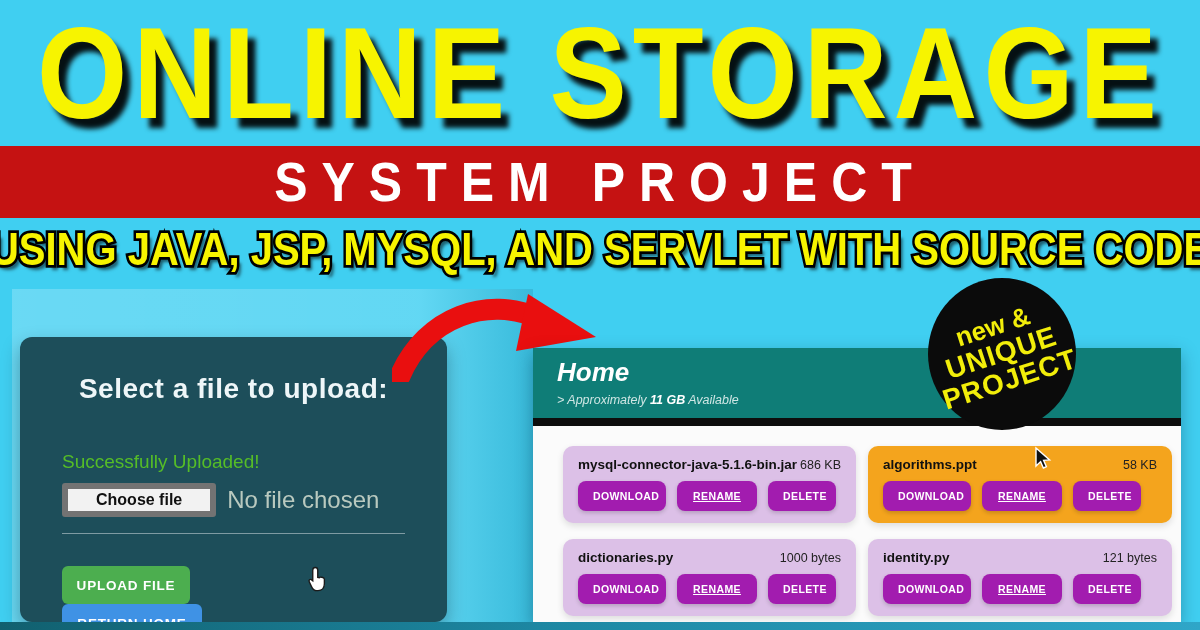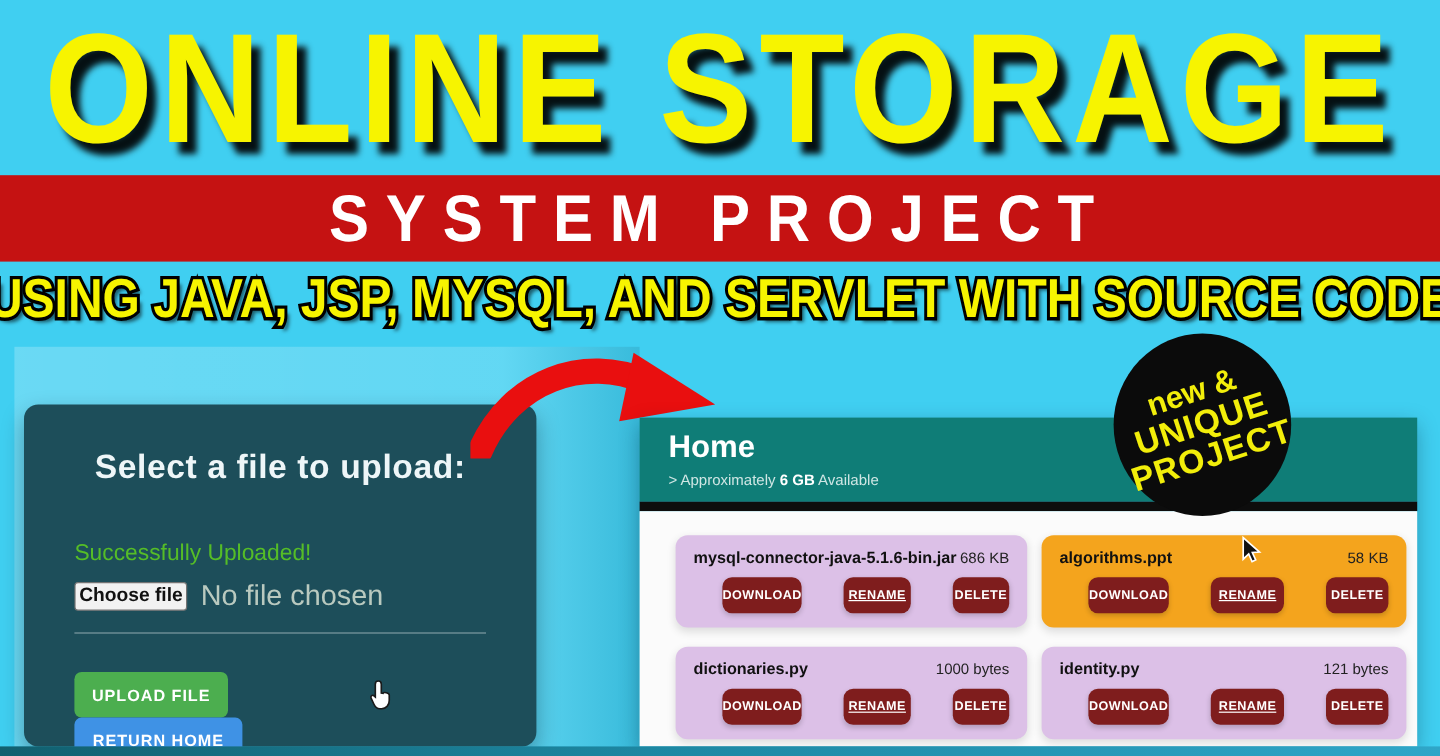--- a/index.html
+++ b/index.html
@@ -49,65 +49,65 @@
   }
   .upload-title{
     margin-top:36px; text-align:center; color:#eef6f8;
     font-size:28px; font-weight:bold; letter-spacing:0.5px;
   }
   .upload-status{
     margin:46px 0 10px 42px; color:#55bd27; font-size:19px;
   }
   .file-row{ margin-left:42px; display:flex; align-items:center; }
   .choose-file-btn{
-    background:#f2f2f2; color:#111; border:1px solid #737373; border-radius:3px;
-    font-size:16px; font-weight:bold; padding:2px 3px; font-family:"Liberation Sans",sans-serif;
+    background:#f2f2f2; color:#111; border:6px solid #737373; border-radius:3px;
+    font-size:16px; font-weight:bold; padding:2px 28px; font-family:"Liberation Sans",sans-serif;
   }
   .file-chosen{ margin-left:11px; color:#b9c9bf; font-size:24px; }
   .upload-hr{ margin:16px 42px 0 42px; border:none; border-top:1px solid #7f9ba3; }
   .upload-actions{
     margin:32px 42px 0 42px; display:flex; justify-content:space-between;flex-direction:column;
   }
   .btn{ border:none; border-radius:6px; color:#fff; font-weight:bold; cursor:pointer;
         font-family:"Liberation Sans",sans-serif; letter-spacing:0.8px; }
   .btn-upload{ background:#4cae4f; width:128px; height:38px; font-size:13.5px; }
   .btn-return{ background:#3f92e5; width:140px; height:38px; font-size:13.5px; }
 
   
   .red-arrow{ position:absolute; left:392px; top:12px; width:210px; height:92px; }
 
   
   .storage-panel{
     position:absolute; left:533px; top:70px; width:648px; height:274px;
     box-shadow:0 6px 16px rgba(0,40,60,0.35);
   }
   .panel-header{
-    height:70px; background:#0f7d77; padding:9px 0 0 24px; color:#fff;
+    height:70px; background:#0f7d77; padding:9px 0 0 24px; color:#fff;font-style:italic;
   }
   .panel-title{ font-size:26px; font-weight:bold; }
   .panel-sub{ margin-top:5px; font-size:12.5px; color:#cfe6e4; }
   .panel-sub b{ color:#ffffff; }
   .panel-black-bar{ height:8px; background:#0d0d0d; }
   .panel-body{
     height:196px; background:#fbfbfb; padding:20px 10px 0 30px;
   }
   .file-grid{
     display:grid; grid-template-columns:293px 304px; column-gap:12px; row-gap:16px;
   }
   .file-card{
     border-radius:10px; padding:11px 15px 12px 15px; box-shadow:0 3px 7px rgba(0,0,0,0.12);
   }
   .file-card .name-row{ display:flex; justify-content:space-between; align-items:baseline; }
   .file-name{ font-size:13.5px; font-weight:bold; color:#111; }
   .file-size{ font-size:12.5px; color:#222; }
   .file-actions{ margin-top:9px; display:flex; gap:11px; }
   .file-btn{
-    background:#7f1d1d; border:none; border-radius:8px; color:#fff; cursor:pointer;
-    font-size:10.5px; font-weight:bold; padding:9px 0; letter-spacing:0.4px;
-    box-shadow:0 2px 4px rgba(0,0,0,0.18); font-family:"Liberation Sans",sans-serif;margin-left:24px;
+    background:#a21caf; border:none; border-radius:8px; color:#fff; cursor:pointer;
+    font-size:10.5px; font-weight:bold; padding:9px 15px; letter-spacing:0.4px;
+    box-shadow:0 2px 4px rgba(0,0,0,0.18); font-family:"Liberation Sans",sans-serif;
   }
   .file-btn.b0{ width:88px; } .file-btn.b1{ width:80px;text-decoration:underline; } .file-btn.b2{ width:68px; }
 
   
   .badge{
     position:absolute; left:928px; top:0px; width:148px; height:152px;
     background:#0b0b0b; border-radius:50%;
     display:flex; align-items:center; justify-content:center;
   }
   .badge-inner{ transform:rotate(-18deg); text-align:center; color:#f2ee0a;
@@ -152,21 +152,21 @@
     <svg class="red-arrow" viewBox="0 0 210 92">
       <path d="M 8,86 C 34,26 96,6 146,28" fill="none" stroke="#e90f0f" stroke-width="21" stroke-linecap="round"></path>
       <polygon points="136,4 204,47 124,61" fill="#e90f0f"></polygon>
     </svg>
 
     <div class="storage-panel">
       <div class="panel-header">
         <div class="panel-title">Home</div>
         <div class="panel-sub">
           <span>&gt; Approximately</span>
-          <b>6 GB</b>
+          <b>11 GB</b>
           <span>Available</span>
         </div>
       </div>
       <div class="panel-black-bar"></div>
       <div class="panel-body">
         <div class="file-grid">
             <div class="file-card" style="background: rgb(220, 192, 231);">
               <div class="name-row">
                 <span class="file-name">mysql-connector-java-5.1.6-bin.jar</span>
                 <span class="file-size">686 KB</span>

